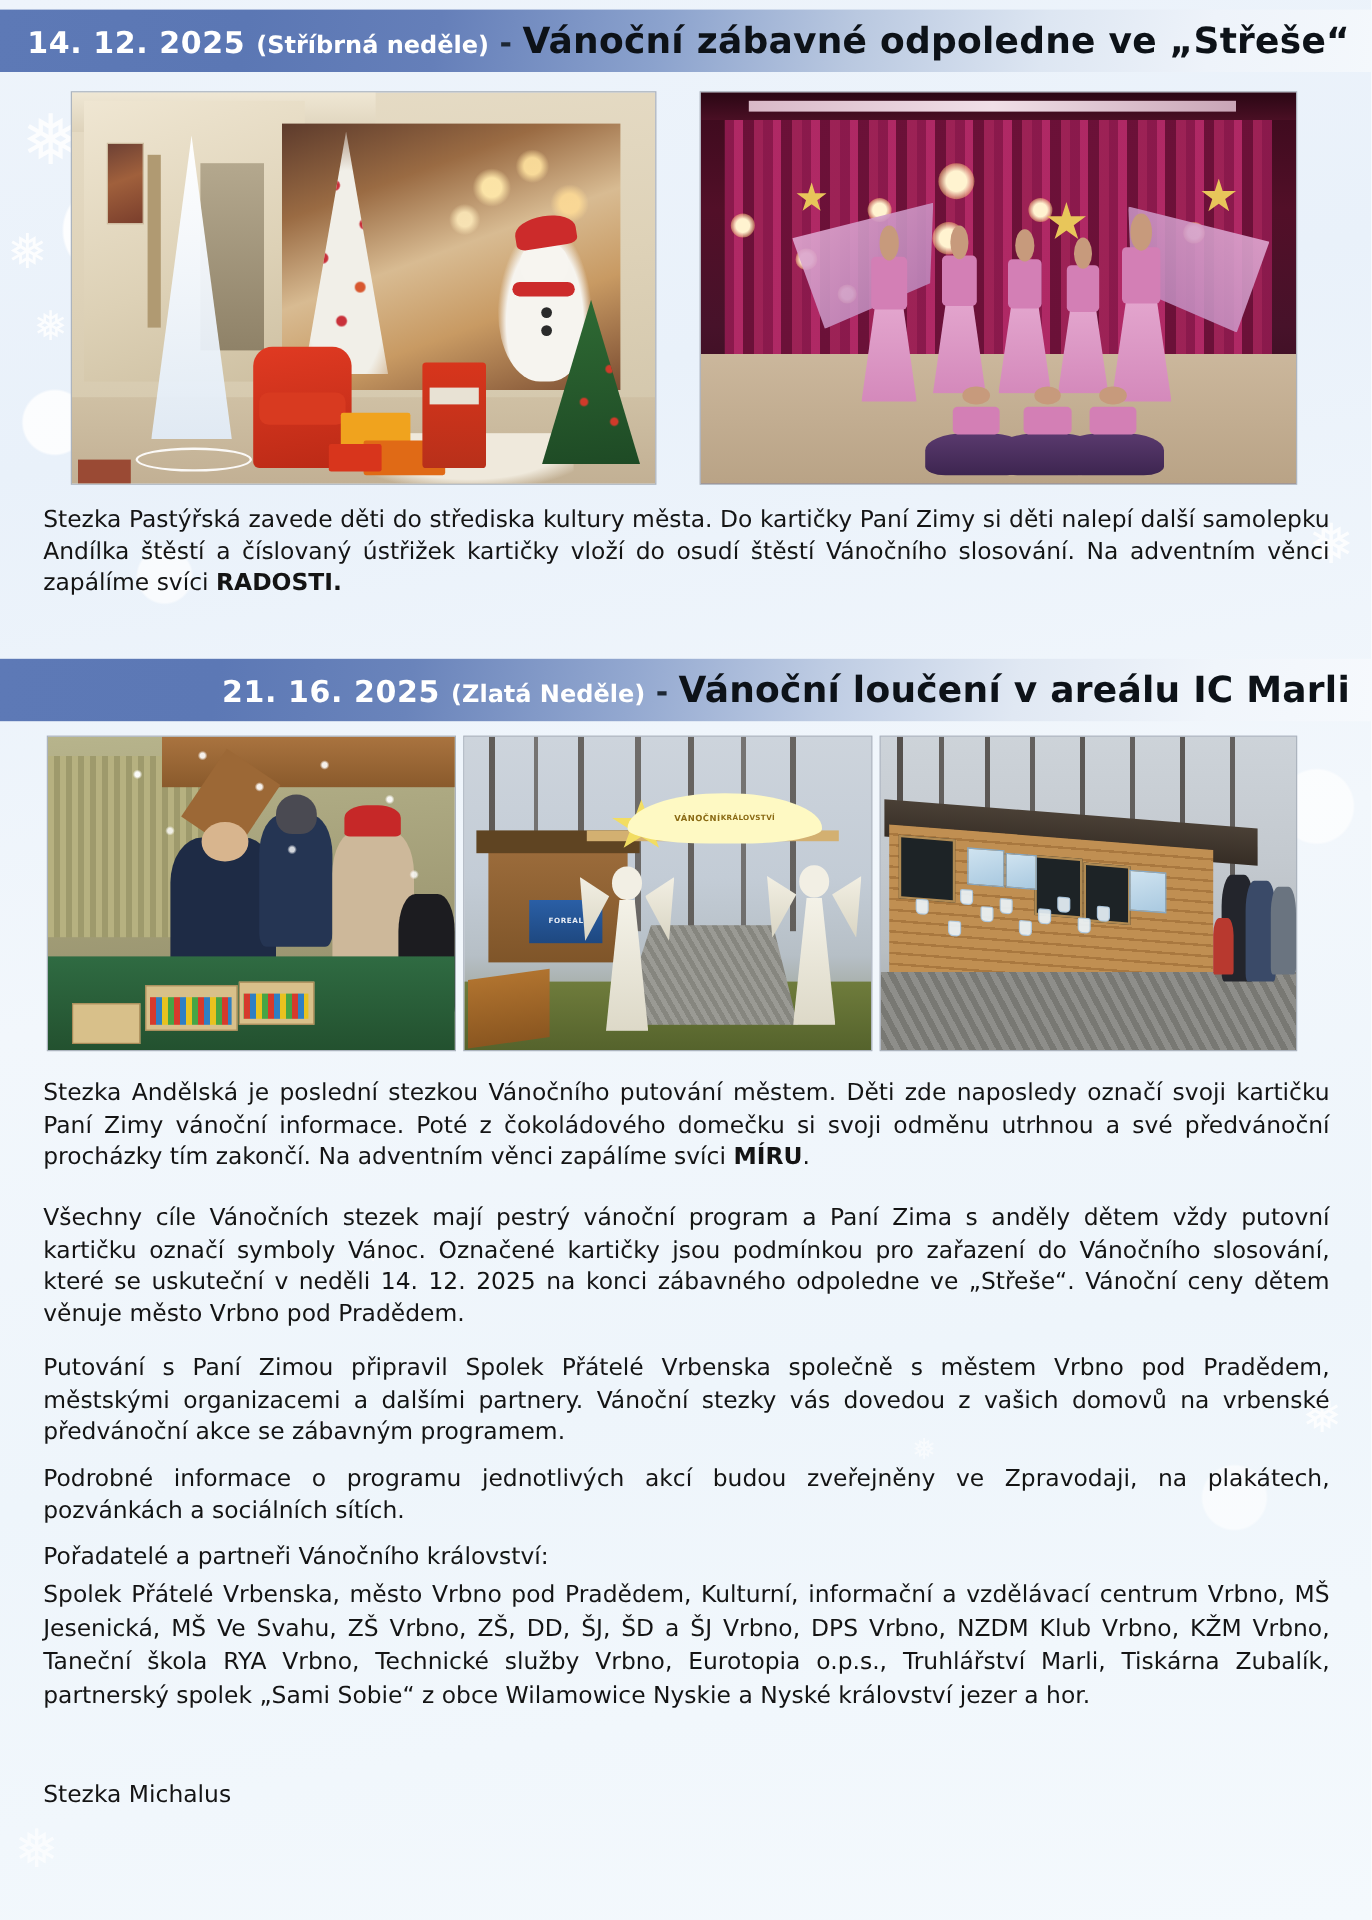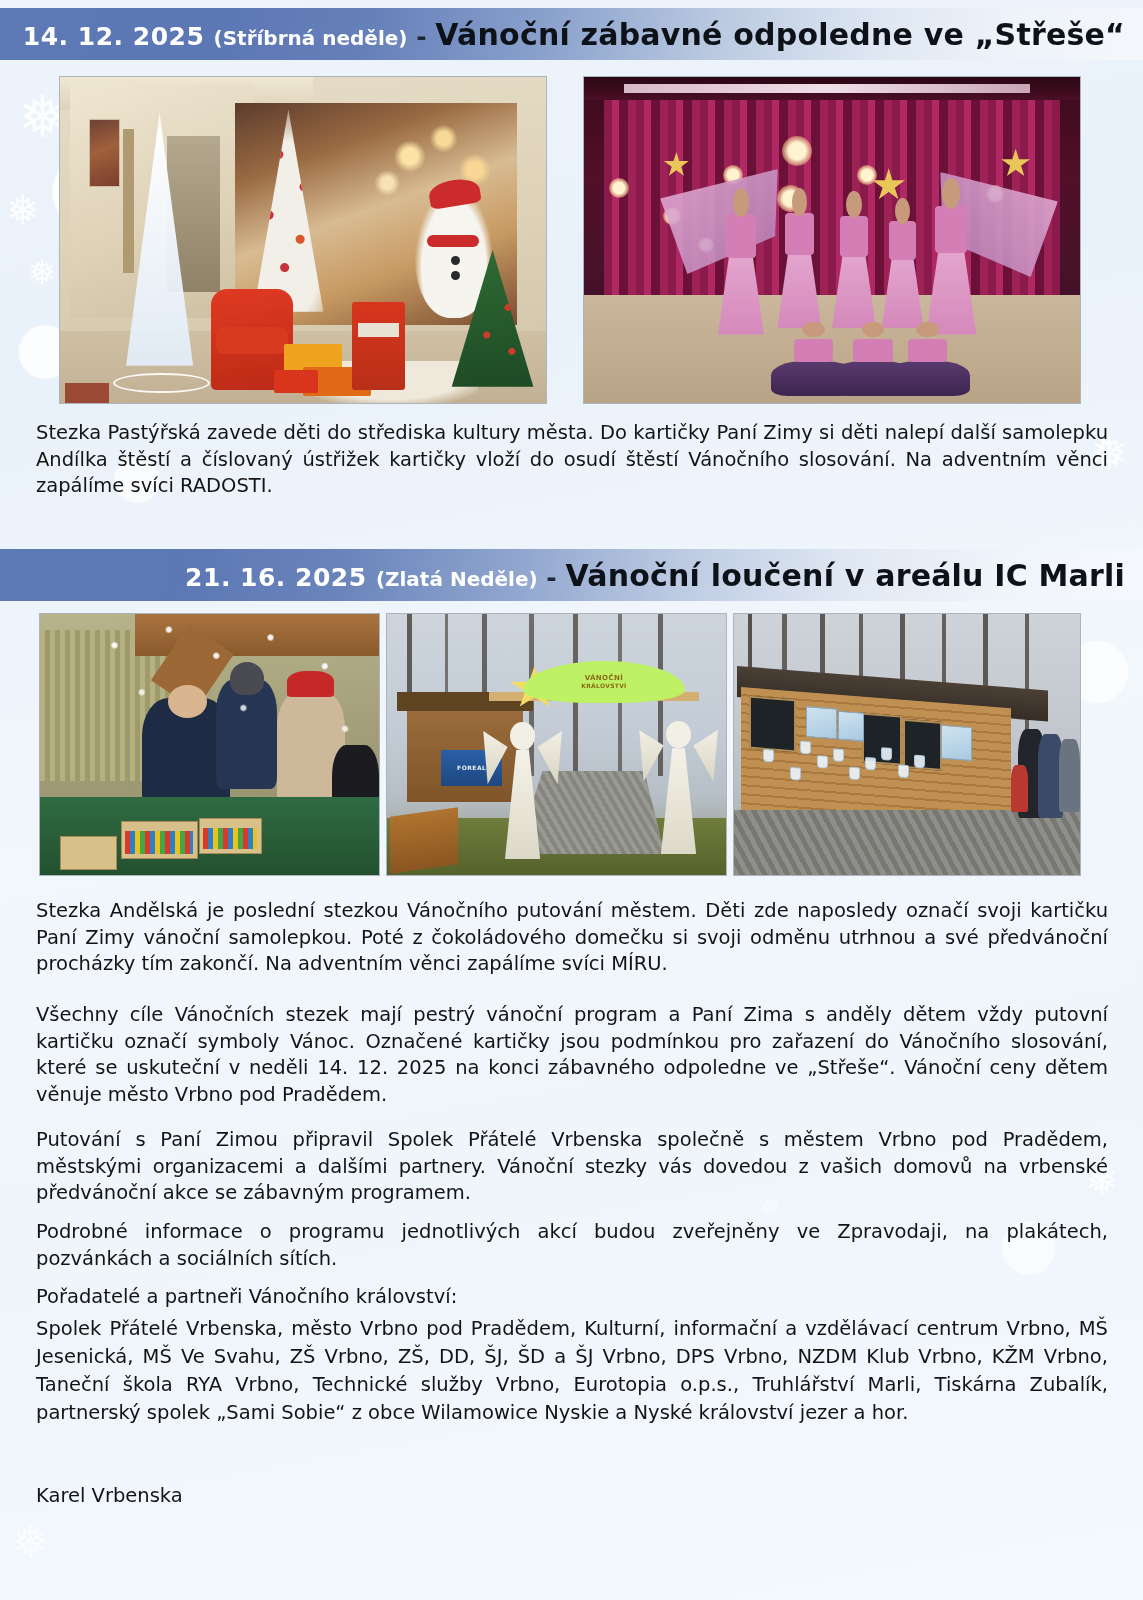--- a/index.html
+++ b/index.html
@@ -358,22 +358,22 @@
     background:#f2efe4; border-radius:50%;
   }
   .p4-angel-wingL, .p4-angel-wingR {
     position:absolute; top:18%; width:36%; height:34%;
     background: linear-gradient(180deg,#f2efe3,#d9d5c4);
   }
   .p4-angel-wingL { left:-8%; clip-path: polygon(100% 30%, 0% 0%, 18% 100%); }
   .p4-angel-wingR { right:-8%; clip-path: polygon(0% 30%, 100% 0%, 82% 100%); }
   .p4-sign {
     position:absolute; left:40%; top:18%; width:48%; height:16%;
-    background:#bef264; border-radius:50% 50% 42% 42% / 70% 70% 30% 30%;
-    display:flex; flex-direction:column; align-items:center; justify-content:center;
+    background:#fef9c3; border-radius:50% 50% 42% 42% / 70% 70% 30% 30%;
+    display:flex; flex-direction:row; align-items:center; justify-content:center;
     color:#8a6a14; font-weight:bold; overflow:hidden;
   }
   .p4-sign span:nth-child(1){ font-size:7px; letter-spacing:0.4px; }
   .p4-sign span:nth-child(2){ font-size:6px; letter-spacing:0.3px; }
   .p4-bigstar {
     position:absolute; left:36%; top:20%; width:15%; height:17%;
     background:#f2dd62;
     clip-path: polygon(50% 0%, 61% 35%, 98% 35%, 68% 57%, 79% 91%, 50% 70%, 21% 91%, 32% 57%, 2% 35%, 39% 35%);
   }
   .p4-crossbar {
@@ -431,21 +431,21 @@
 
   
   .txt {
     position: absolute;
     color: #141414;
     font-size: 19.5px;
     line-height: 26.5px;
     text-align: justify;
     text-justify: inter-word;
   }
-  .b { font-weight: normal; }
+  .b { font-weight: bold; }
   .para { margin: 0 0 9px 0; }
   .sig-bold { font-weight: bold; font-size: 19.5px; color:#141414; }
   .sig { font-size: 19.5px; color:#141414; }
   .heading-bold { font-weight: normal; font-size: 19.5px; color:#141414; }
 </style>
 </head>
 <body>
 
 <div class="page">
 
@@ -660,21 +660,21 @@
       <div class="p5-jar" style="left:8%; top:44%;"></div>
     </div>
     <div class="p5-paving"></div>
     <div class="p5-crowd" style="left:82%; top:44%; width:8%; height:34%; background:#23252c;"></div>
     <div class="p5-crowd" style="left:88%; top:46%; width:7%; height:32%; background:#3a4a68;"></div>
     <div class="p5-crowd" style="left:94%; top:48%; width:6%; height:28%; background:#6a7480;"></div>
     <div class="p5-crowd" style="left:80%; top:58%; width:5%; height:18%; background:#b8392f;"></div>
   </div>
 
   <div class="txt" style="left:36px; top:898px; width:1072px;">
-    <p class="para"><span>Stezka Andělská je poslední stezkou Vánočního putování městem. Děti zde naposledy označí svoji kartičku Paní Zimy vánoční samolepkou. Poté z čokoládového domečku si svoji odměnu utrhnou a své předvánoční procházky tím zakončí. Na adventním věnci zapálíme svíci </span><span class="b">MÍRU</span><span>.</span></p>
+    <p class="para"><span>Stezka Andělská je poslední stezkou Vánočního putování městem. Děti zde naposledy označí svoji kartičku Paní Zimy vánoční informace. Poté z čokoládového domečku si svoji odměnu utrhnou a své předvánoční procházky tím zakončí. Na adventním věnci zapálíme svíci </span><span class="b">MÍRU</span><span>.</span></p>
   </div>
 
   <div class="txt" style="left:36px; top:1002px; width:1072px;">
     <p class="para">Všechny cíle Vánočních stezek mají pestrý vánoční program a Paní Zima s anděly dětem vždy putovní kartičku označí symboly Vánoc. Označené kartičky jsou podmínkou pro zařazení do Vánočního slosování, které se uskuteční v neděli 14. 12. 2025 na konci zábavného odpoledne ve „Střeše“. Vánoční ceny dětem věnuje město Vrbno pod Pradědem.</p>
   </div>
 
   <div class="txt" style="left:36px; top:1219px; width:1072px;">
     <p class="para">Podrobné informace o programu jednotlivých akcí budou zveřejněny ve Zpravodaji, na plakátech, pozvánkách a sociálních sítích.</p>
   </div>
 
@@ -684,16 +684,16 @@
 
   <div class="heading-bold" style="position:absolute; left:36px; top:1284px; width:1072px; line-height:26px;">
     <span>Pořadatelé a partneři Vánočního království:</span>
   </div>
 
   <div class="txt" style="left:36px; top:1315px; width:1072px; line-height:28px;">
     <span>Spolek Přátelé Vrbenska, město Vrbno pod Pradědem, Kulturní, informační a vzdělávací centrum Vrbno, MŠ Jesenická, MŠ Ve Svahu, ZŠ Vrbno, ZŠ, DD, ŠJ, ŠD a ŠJ Vrbno, DPS Vrbno, NZDM Klub Vrbno, KŽM Vrbno, Taneční škola RYA Vrbno, Technické služby Vrbno, Eurotopia o.p.s., Truhlářství Marli, Tiskárna Zubalík, partnerský spolek „Sami Sobie“ z obce Wilamowice Nyskie a Nyské království jezer a hor.</span>
   </div>
 
   <div style="position:absolute; left:36px; top:1482px; width:600px; line-height:28px;">
-    <div class="sig">Karel Vrbenska</div>
+    <div class="sig">Stezka Michalus</div>
   </div>
 
 </div>
 
 </body></html>

